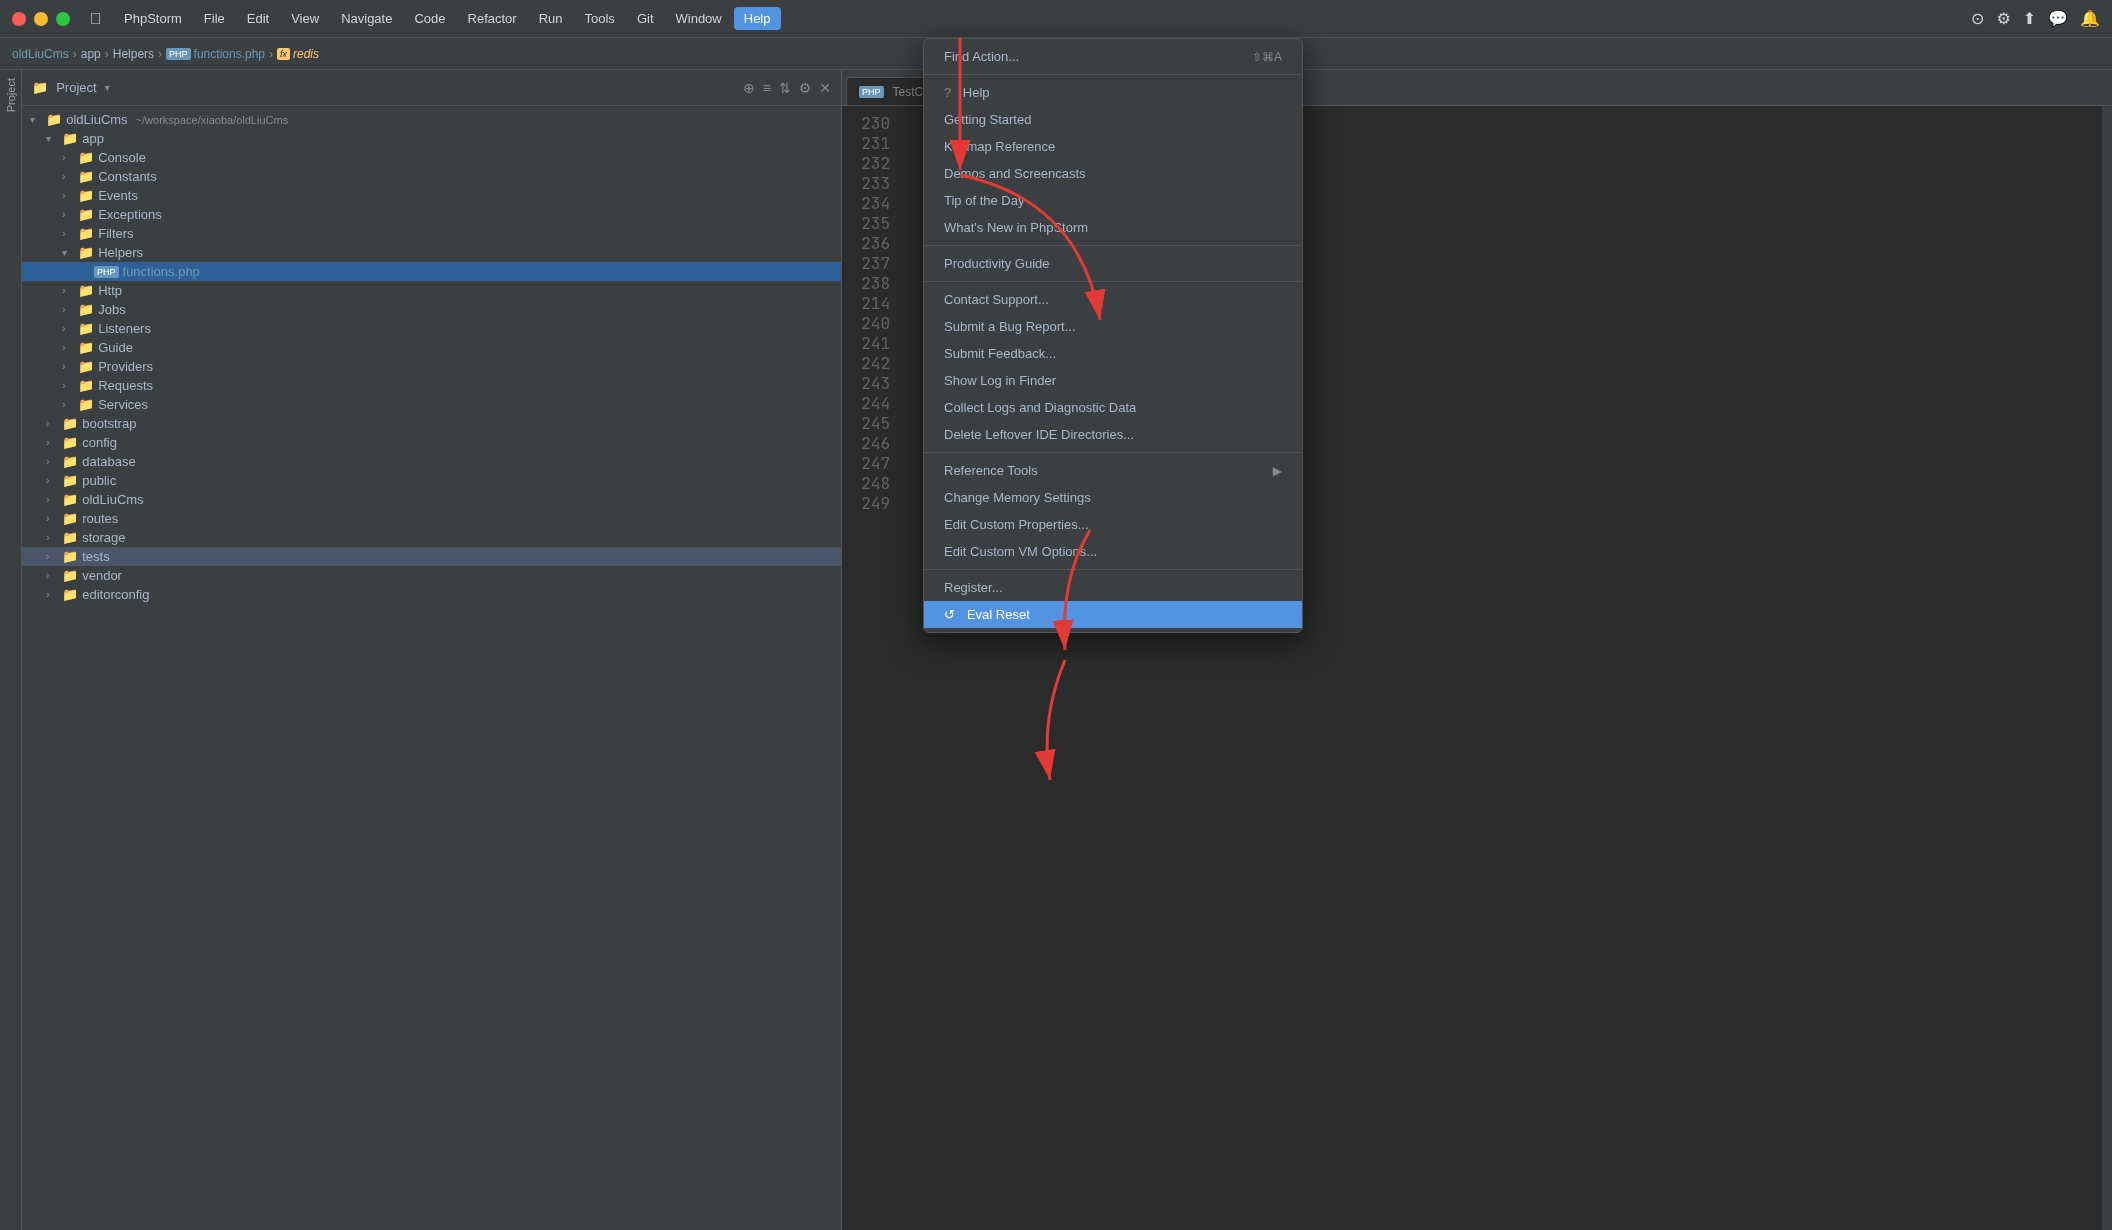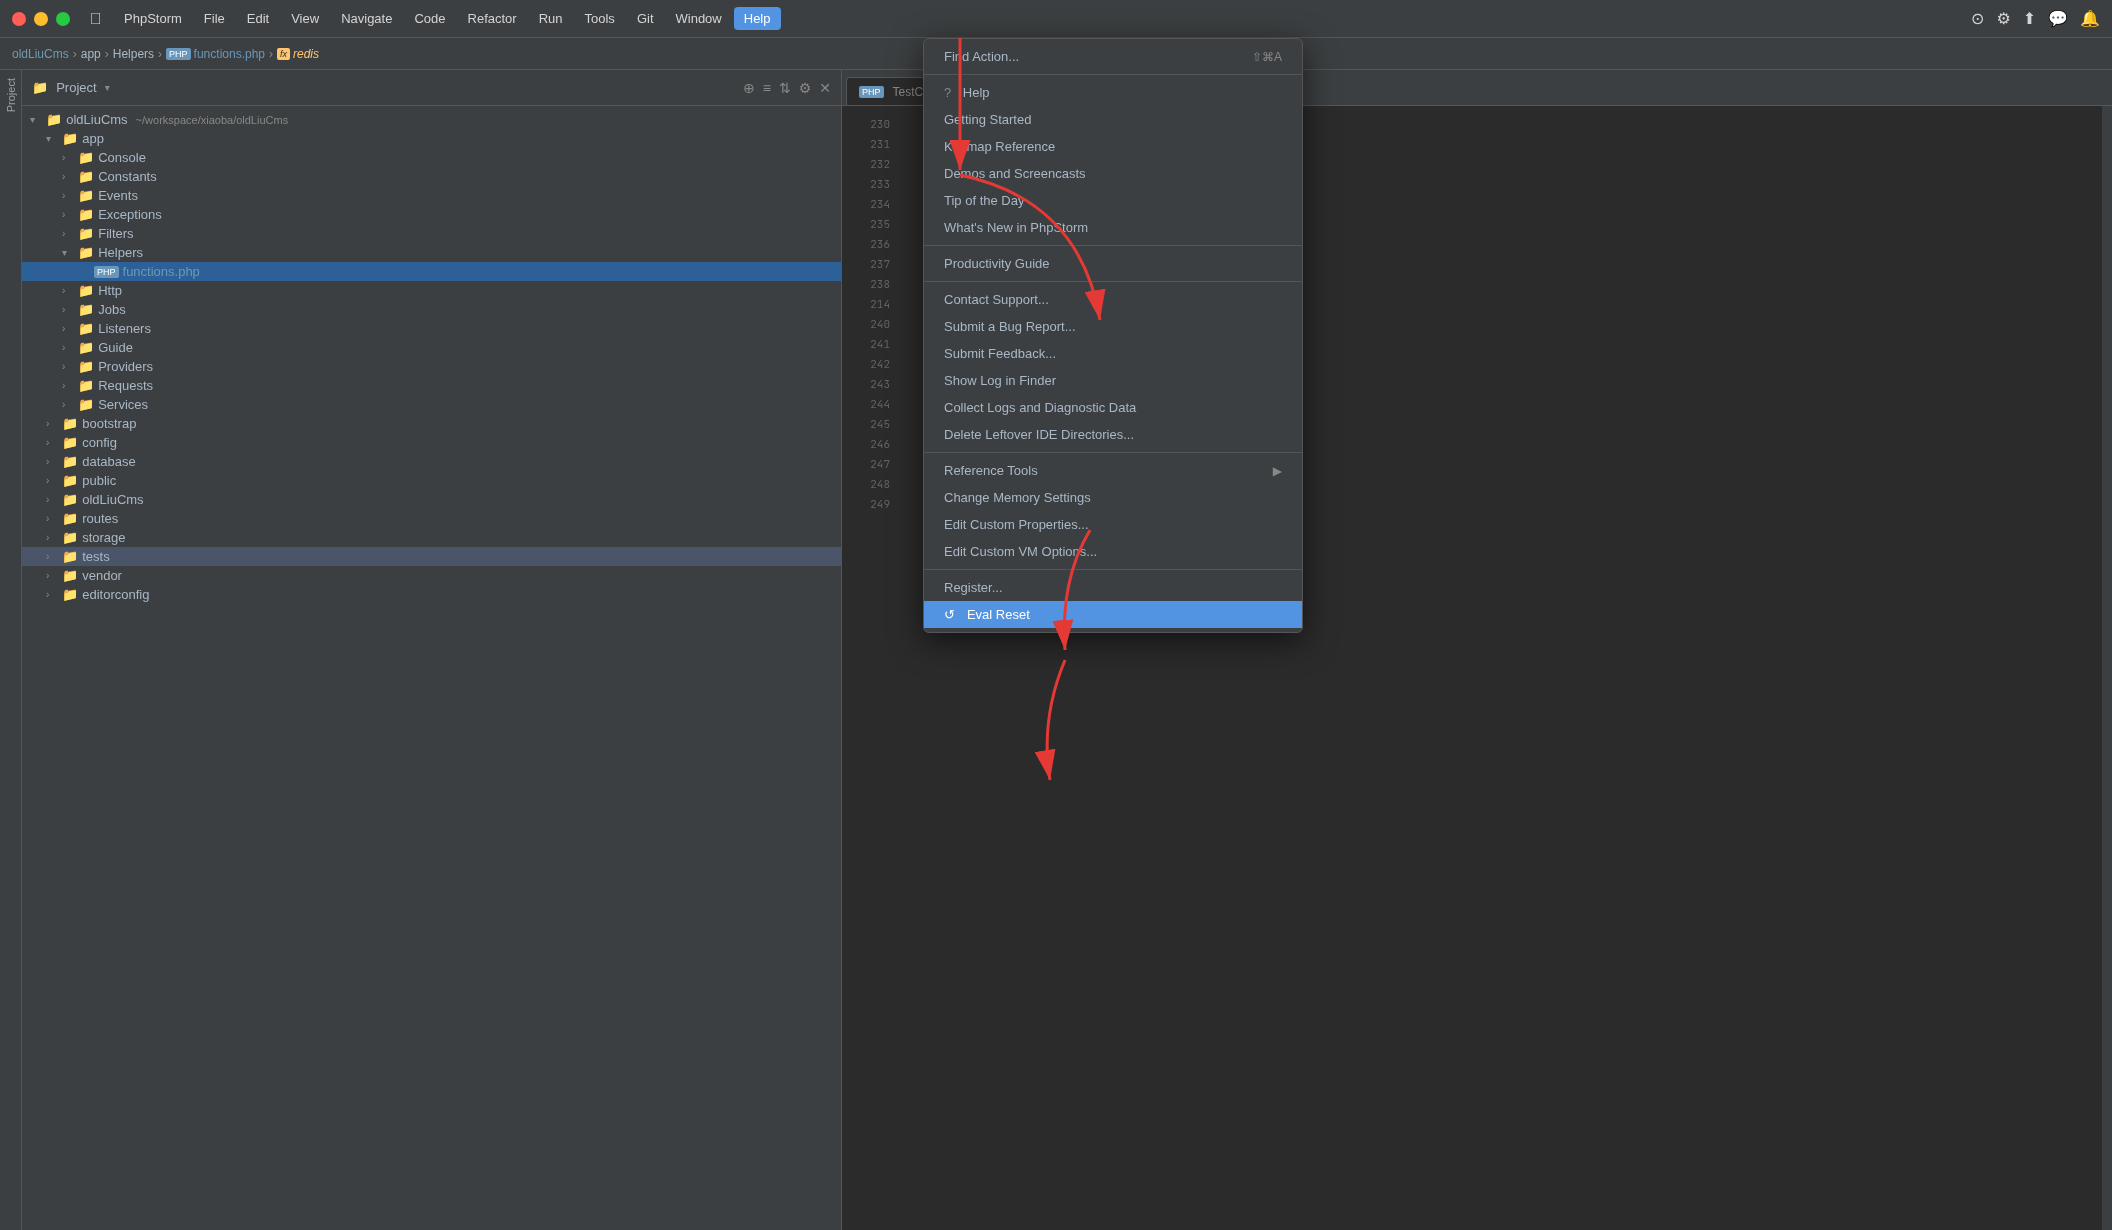--- a/index.html
+++ b/index.html
@@ -231,21 +231,21 @@
     .code-editor {
       flex: 1;
       display: flex;
       overflow: hidden;
     }
     .line-numbers {
       width: 60px;
       background: #2b2b2b;
       padding: 8px 0;
       text-align: right;
-      font-size: 11px;
+      font-size: 16px;
       color: #606366;
       font-family: "JetBrains Mono", "Fira Code", monospace;
       line-height: 20px;
       padding-right: 12px;
       user-select: none;
     }
     .code-content {
       flex: 1;
       padding: 8px 0 8px 8px;
       font-family: "JetBrains Mono", "Fira Code", monospace;

